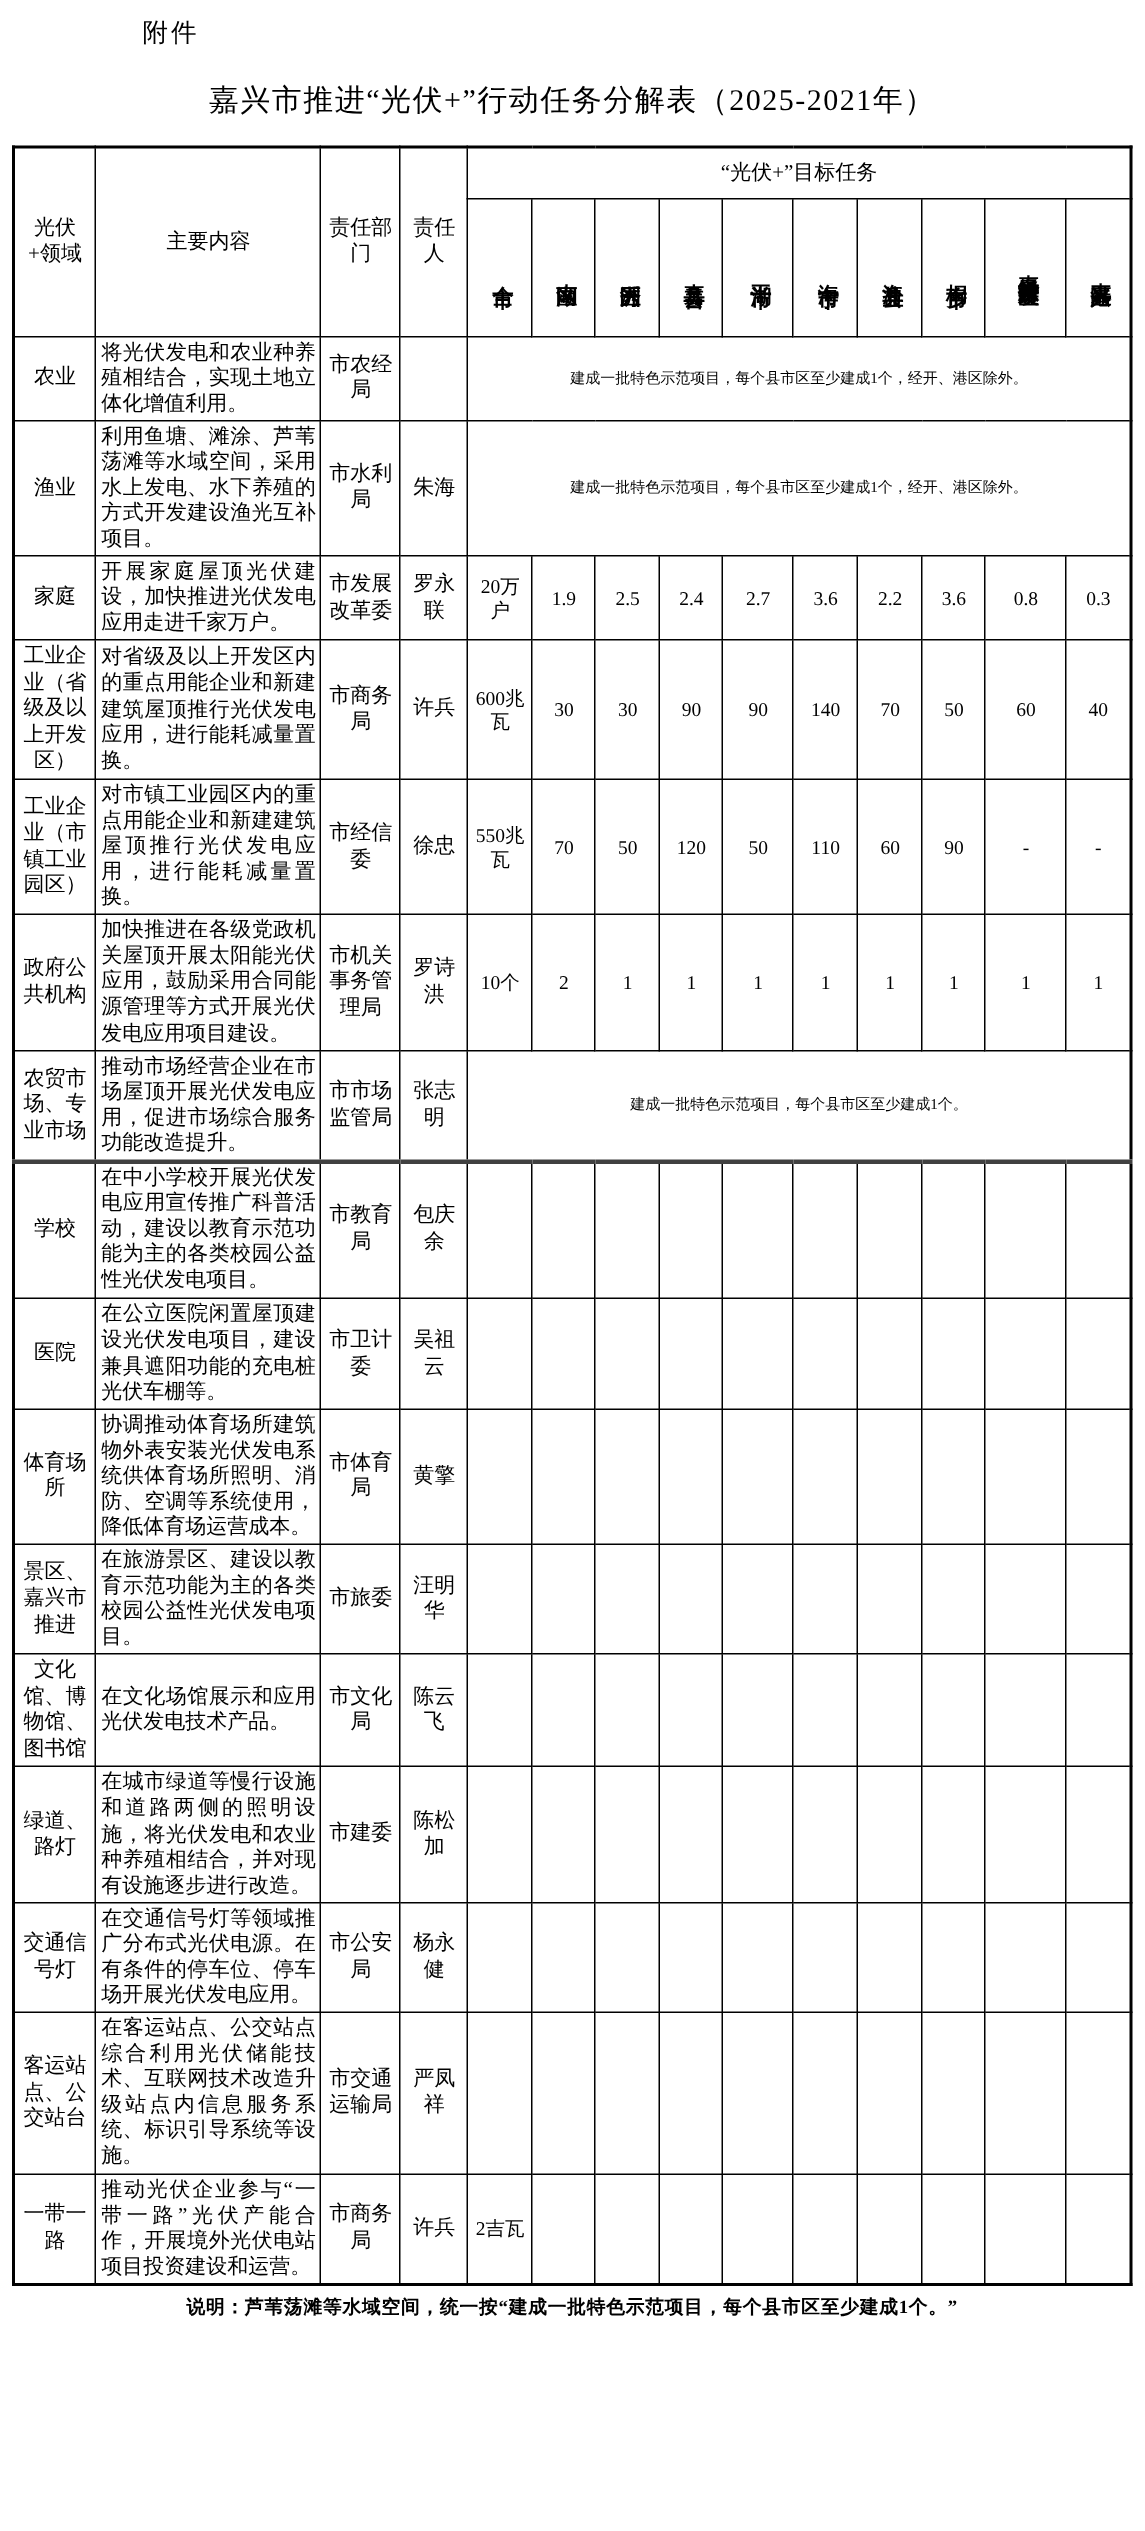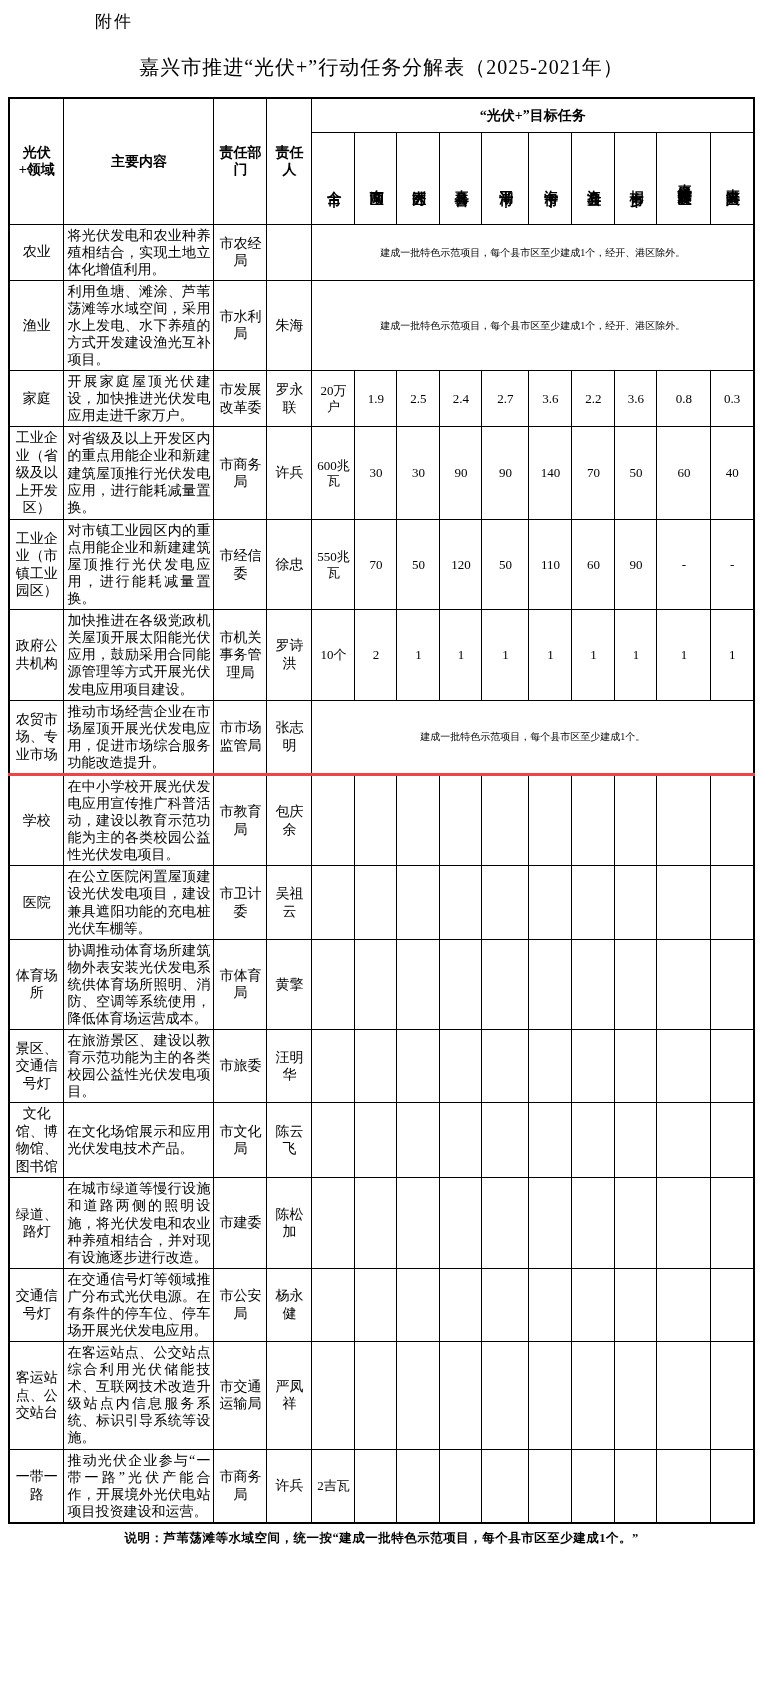--- a/index.html
+++ b/index.html
@@ -36,21 +36,21 @@
   }
   .task-table th, .task-table td {
     border: 1px solid #000;
     text-align: center;
     vertical-align: middle;
     padding: 1px 2px;
     overflow: hidden;
     word-break: break-all;
   }
   .task-table th {
-    font-weight: bold;
+    font-weight: normal;
     font-size: 14px;
     line-height: 1.25;
   }
   th.th-target-group { height: 34px; }
   th.th-region {
     height: 92px;
     font-weight: bold;
     padding: 2px 0;
   }
   .vert {
@@ -83,21 +83,21 @@
   td.cell-target {
     font-size: 13px;
     line-height: 1.2;
     height: 56px;
   }
   td.cell-span {
     font-size: 10px;
     line-height: 1.5;
     padding: 0 6px;
   }
-  tr.thick-top td { border-top: 3px solid #ef4444; }
+  tr.thick-top td { border-top: 3px solid #404040; font-family: Liberation Mono, monospace; }
 
   .note {
     font-size: 12.5px;
     font-weight: bold;
     text-align: center;
     margin: 6px 0 10px 0;
     letter-spacing: 0.5px;
   }
 </style>
 </head>
@@ -275,21 +275,21 @@
           <td class="cell-target"></td>
           <td class="cell-target"></td>
           <td class="cell-target"></td>
           <td class="cell-target"></td>
           <td class="cell-target"></td>
           <td class="cell-target"></td>
           <td class="cell-target"></td>
           <td class="cell-target"></td>
         </tr>
         <tr>
-          <td class="cell-field">景区、交通信号灯</td>
+          <td class="cell-field">景区、嘉兴市推进</td>
           <td class="cell-content">在旅游景区、建设以教育示范功能为主的各类校园公益性光伏发电项目。</td>
           <td class="cell-dept">市旅委</td>
           <td class="cell-person">汪明华</td>
           <td class="cell-target"></td>
           <td class="cell-target"></td>
           <td class="cell-target"></td>
           <td class="cell-target"></td>
           <td class="cell-target"></td>
           <td class="cell-target"></td>
           <td class="cell-target"></td>

